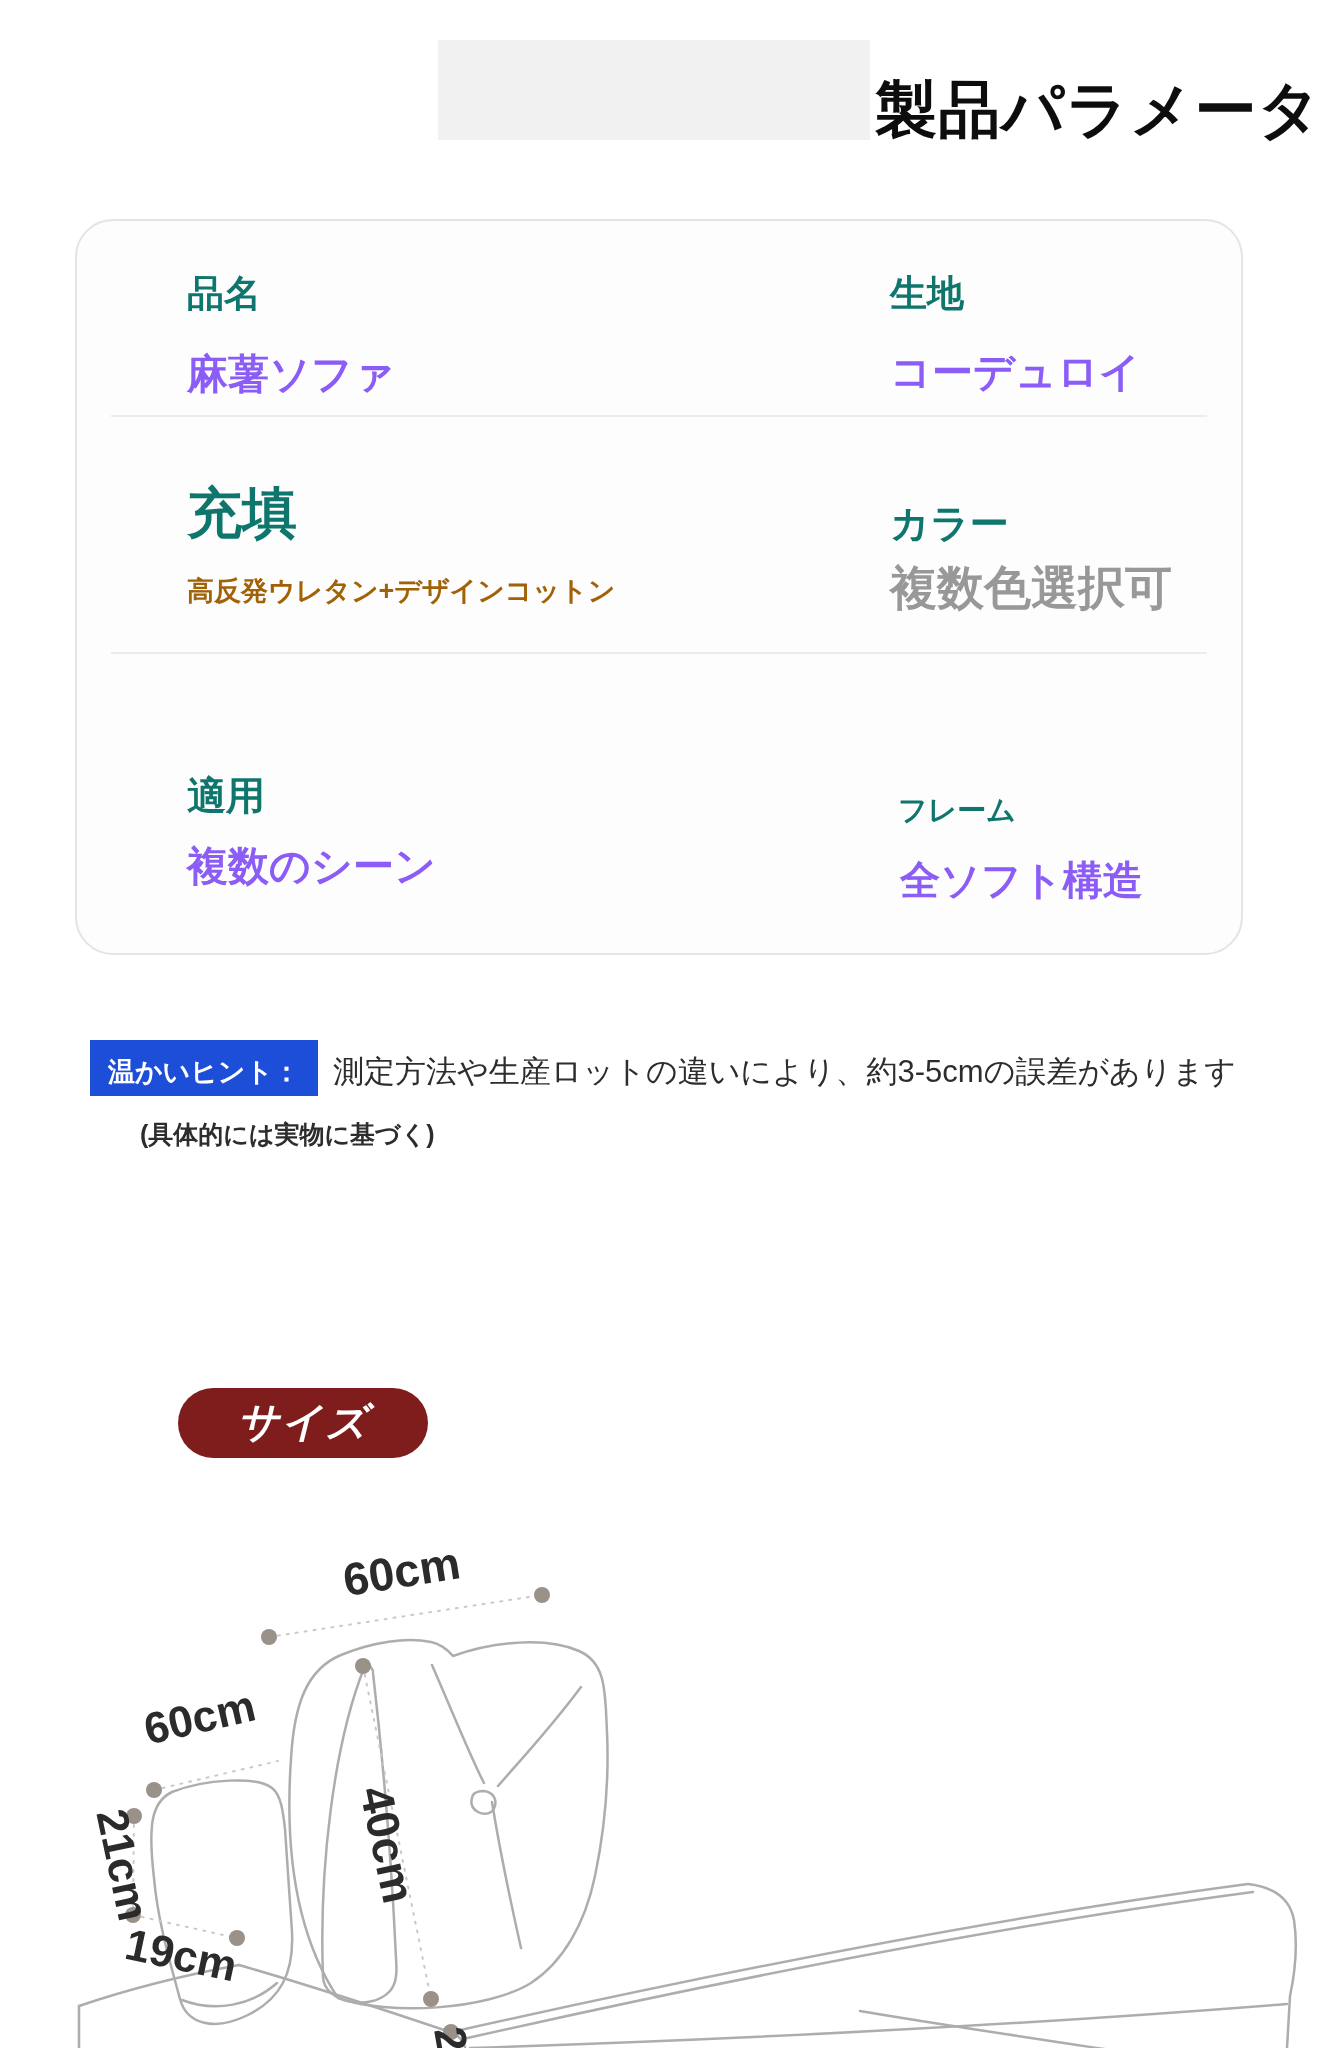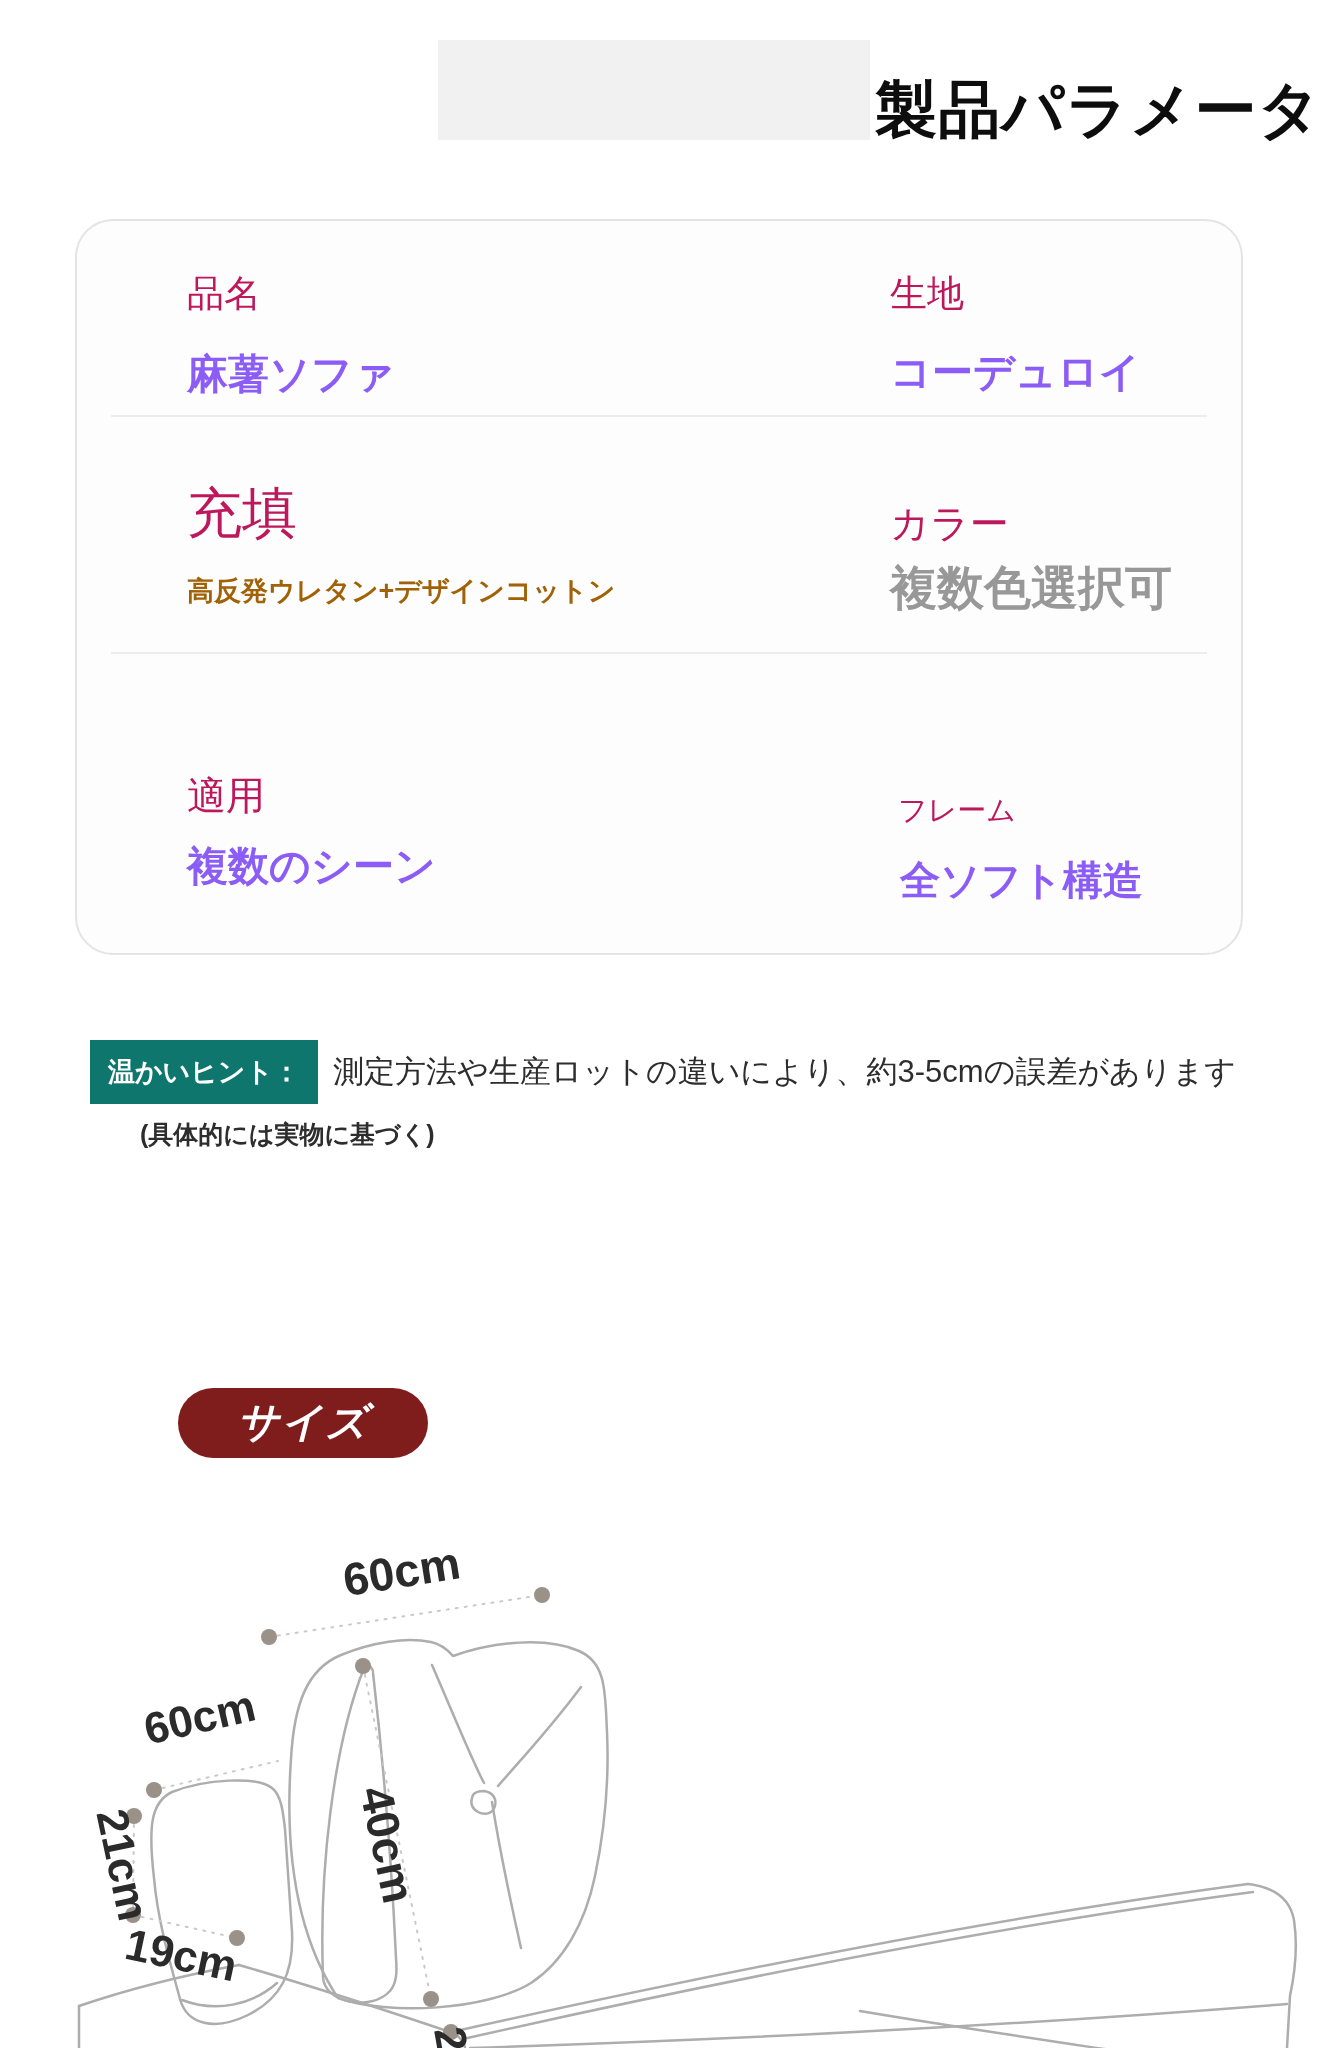--- a/index.html
+++ b/index.html
@@ -11,37 +11,37 @@
   
   .title-band{left:438px;top:40px;width:432px;height:100px;background:#f1f1f1;}
   .page-title{left:0;top:68px;width:1322px;text-align:right;font-size:62px;font-weight:900;
     color:#0d0d0d;letter-spacing:1px;}
   
   .spec-box{left:75px;top:219px;width:1168px;height:736px;background:#fdfdfd;
     border:2px solid #e4e4e4;border-radius:38px;box-sizing:border-box;}
   .spec-box .divider{position:absolute;left:34px;right:34px;height:2px;background:#ececec;}
   .d1{top:194px;} .d2{top:431px;}
   .cell{position:absolute;white-space:nowrap;}
-  .lab{font-weight:400;color:#be185d;}
+  .lab{font-weight:700;color:#0f766e;}
   .val{font-weight:800;color:#8b5cf6;}
   .c1{left:110px;} .c2{left:813px;}
   .r1l-lab{top:48px;font-size:37px;}
   .r1l-val{top:126px;font-size:41px;}
   .r1r-lab{top:48px;font-size:37px;}
   .r1r-val{top:124px;font-size:41px;}
   .r2l-lab{top:256px;font-size:55px;}
   .r2l-val{top:352px;font-size:27px;color:#a16207;}
   .r2r-lab{top:276px;font-size:39px;}
   .r2r-val{top:336px;font-size:47px;color:#989898;}
   .r3l-lab{top:548px;font-size:39px;}
   .r3l-val{top:618px;font-size:41px;}
   .r3r-lab{top:570px;left:821px;font-size:29px;}
   .r3r-val{top:632px;left:823px;font-size:40px;}
   
-  .hint-badge{left:90px;top:1040px;width:228px;height:64px;background:#0f766e;color:#ffffff;
+  .hint-badge{left:90px;top:1040px;width:228px;height:56px;background:#1d4ed8;color:#ffffff;
     font-size:27px;font-weight:800;text-align:center;line-height:64px;}
   .hint-text{left:333px;top:1051px;font-size:31px;font-weight:400;color:#2d2d2d;white-space:nowrap;}
   .hint-note{left:140px;top:1118px;font-size:25px;font-weight:800;color:#2d2d2d;white-space:nowrap;}
   
   .size-pill{left:178px;top:1388px;width:250px;height:70px;background:#7f1d1d;border-radius:36px;
     color:#ffffff;font-size:41px;font-weight:800;font-style:italic;text-align:center;line-height:68px;
     letter-spacing:2px;}
   
   .diagram{left:0;top:1480px;width:1322px;height:568px;}
   .sofa{stroke:#adadad;stroke-width:2.5;fill:none;stroke-linecap:round;stroke-linejoin:round;}

